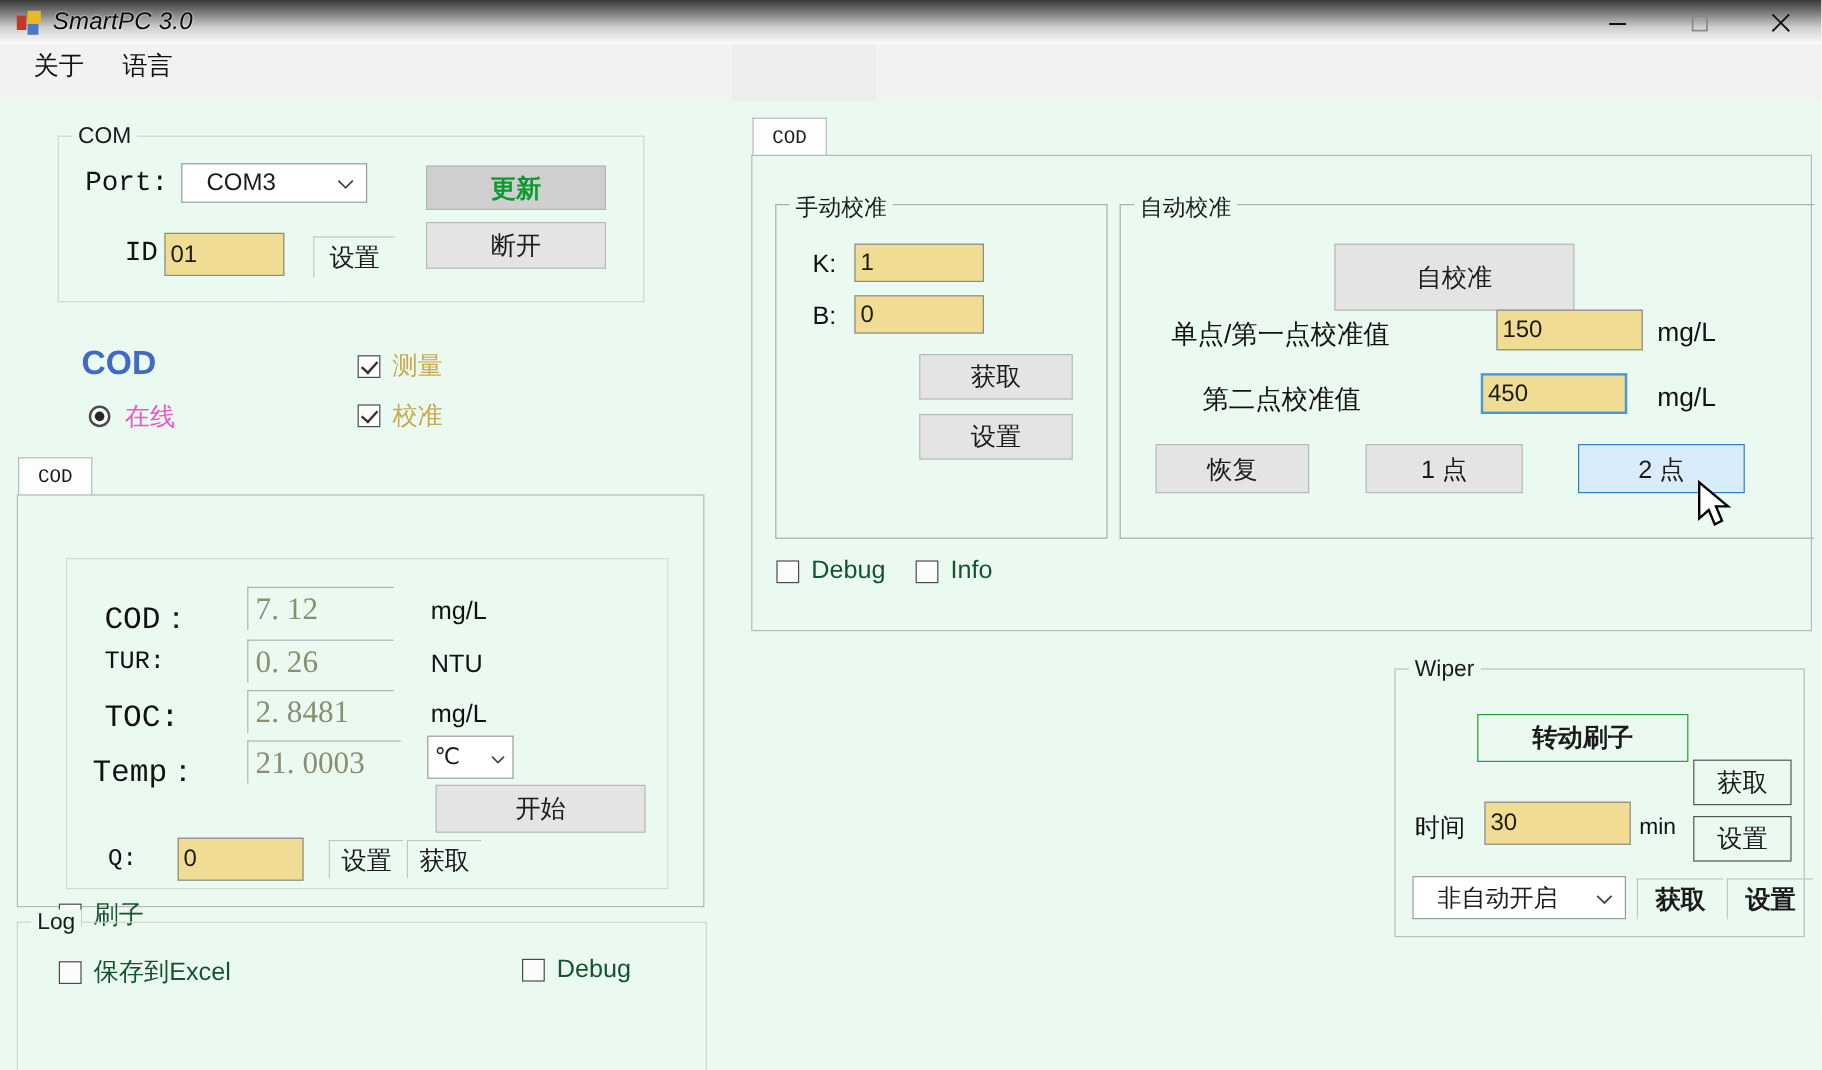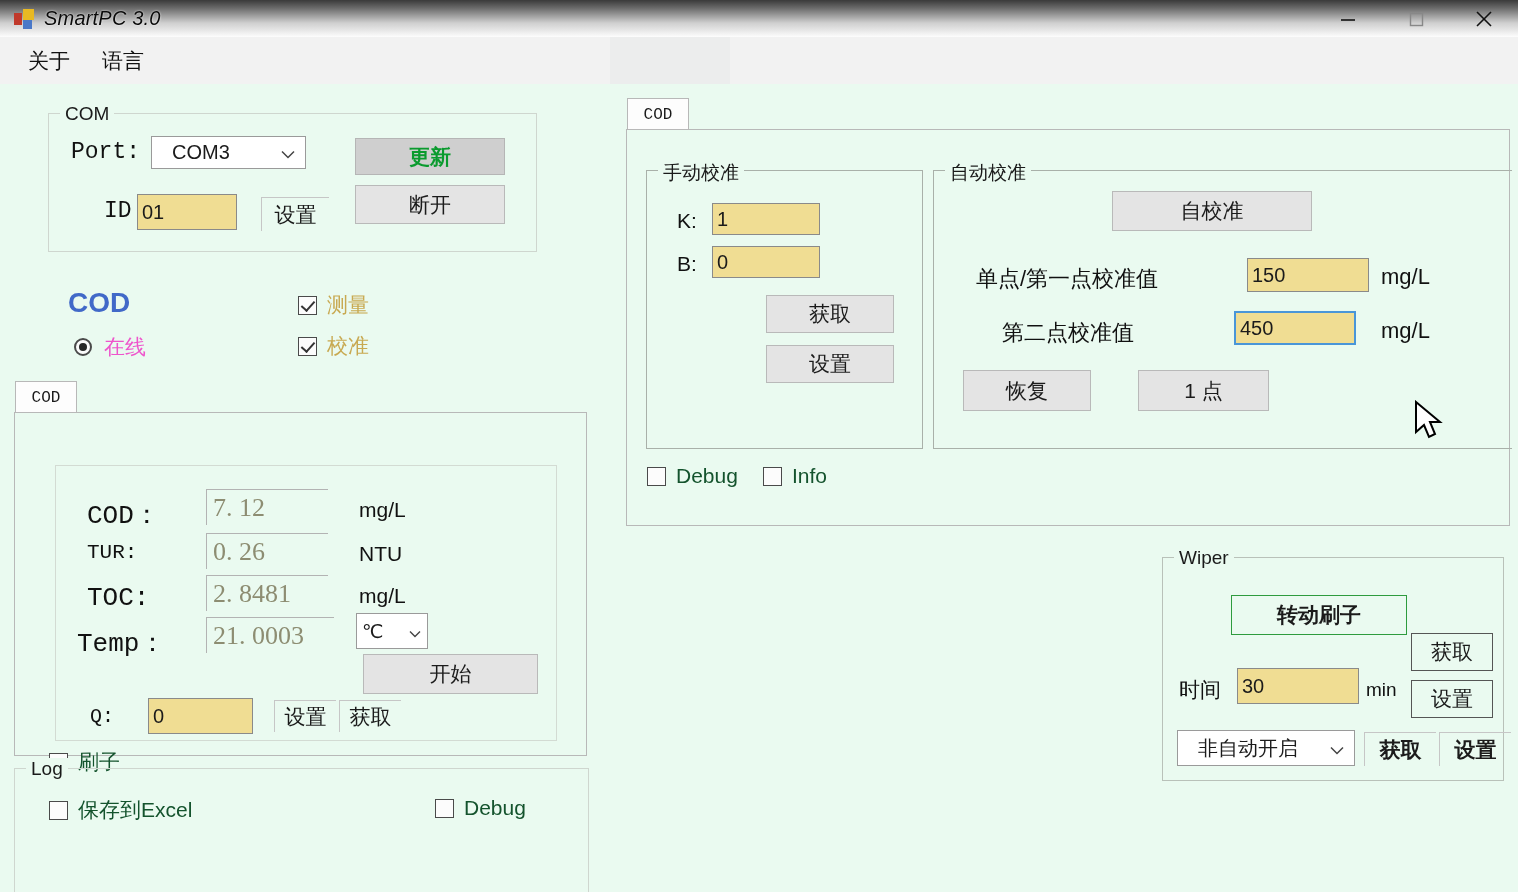--- a/index.html
+++ b/index.html
@@ -40,21 +40,21 @@
     width: 68px; height: 37px;
     display: flex; align-items: center; justify-content: center;
     color: #111;
   }
   .win-btn svg { display: block; }
 
   
   .menubar {
     position: absolute; left: 0; top: 37px; width: 1518px; height: 47px;
     background: #f2f2f2;
-    display: flex; align-items: center;
+    display: flex; align-items: flex-start;
   }
   .menubar .mb-shade {
     position: absolute; left: 610px; top: 0; width: 120px; height: 47px;
     background: #eceded;
   }
   .menu-item {
     position: relative; z-index: 2;
     font-size: 21px; color: #111;
     padding: 4px 10px;
     margin-left: 12px;
@@ -387,41 +387,44 @@
           <span>获取</span>
         </span>
         <span class="btn" style="left:119px; top:174px; width:128px; height:38px;">
           <span>设置</span>
         </span>
       </div>
 
       <div class="gbox dark" style="left:306px; top:40px; width:578px; height:277px; border-right:none;">
         <span class="gbox-title">自动校准</span>
 
-        <span class="btn" style="left:178px; top:20px; width:200px; height:40px;">
+        <span class="btn" style="left:178px; top:32px; width:200px; height:56px;">
           <span>自校准</span>
         </span>
 
         <span class="free lbl-sans" style="left:42px; top:93px; font-size:22px;">单点/第一点校准值</span>
         <span class="in-yellow" style="left:313px; top:87px; width:122px; height:34px;">
           <span>150</span>
         </span>
         <span class="free lbl-sans" style="left:447px; top:93px; font-size:22px;">mg/L</span>
 
         <span class="free lbl-sans" style="left:68px; top:147px; font-size:22px;">第二点校准值</span>
         <span class="in-yellow focused" style="left:300px; top:140px; width:122px; height:34px;">
           <span>450</span>
         </span>
         <span class="free lbl-sans" style="left:447px; top:147px; font-size:22px;">mg/L</span>
 
         <span class="btn" style="left:29px; top:199px; width:128px; height:41px;">
           <span>恢复</span>
         </span>
         <span class="btn" style="left:204px; top:199px; width:131px; height:41px;">
           <span>1 点</span>
+        </span>
+        <span class="btn hovered" style="left:381px; top:199px; width:139px; height:41px;">
+          <span>2 点</span>
         </span>
       </div>
 
       <div class="chk" style="left:20px; top:334px;">
         <span class="box"></span>
         <span class="ctext">Debug</span>
       </div>
       <div class="chk" style="left:136px; top:334px;">
         <span class="box"></span>
         <span class="ctext">Info</span>

